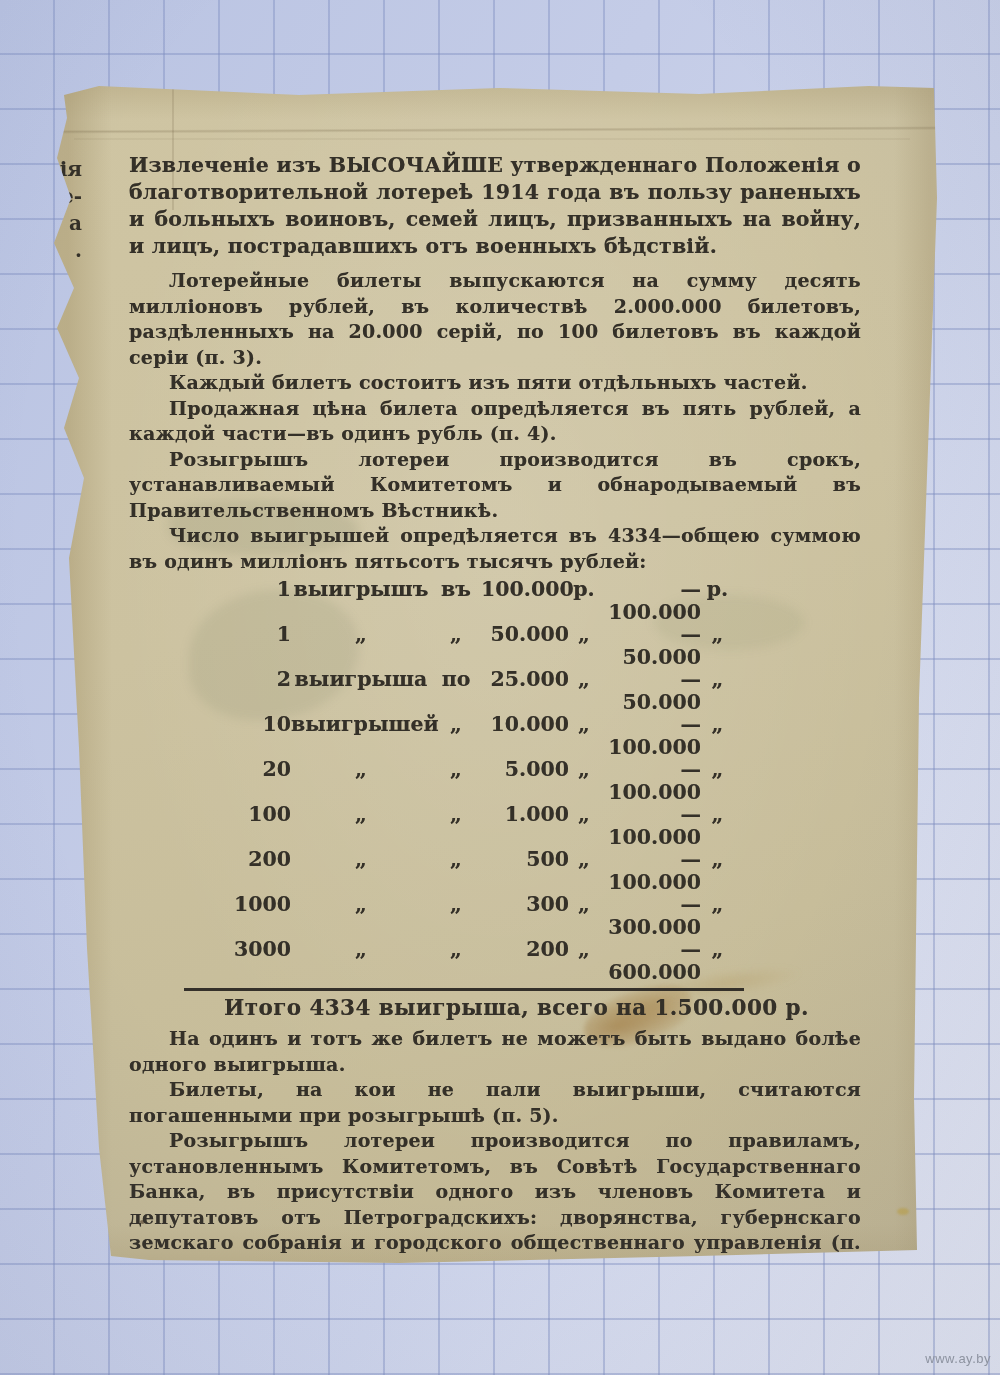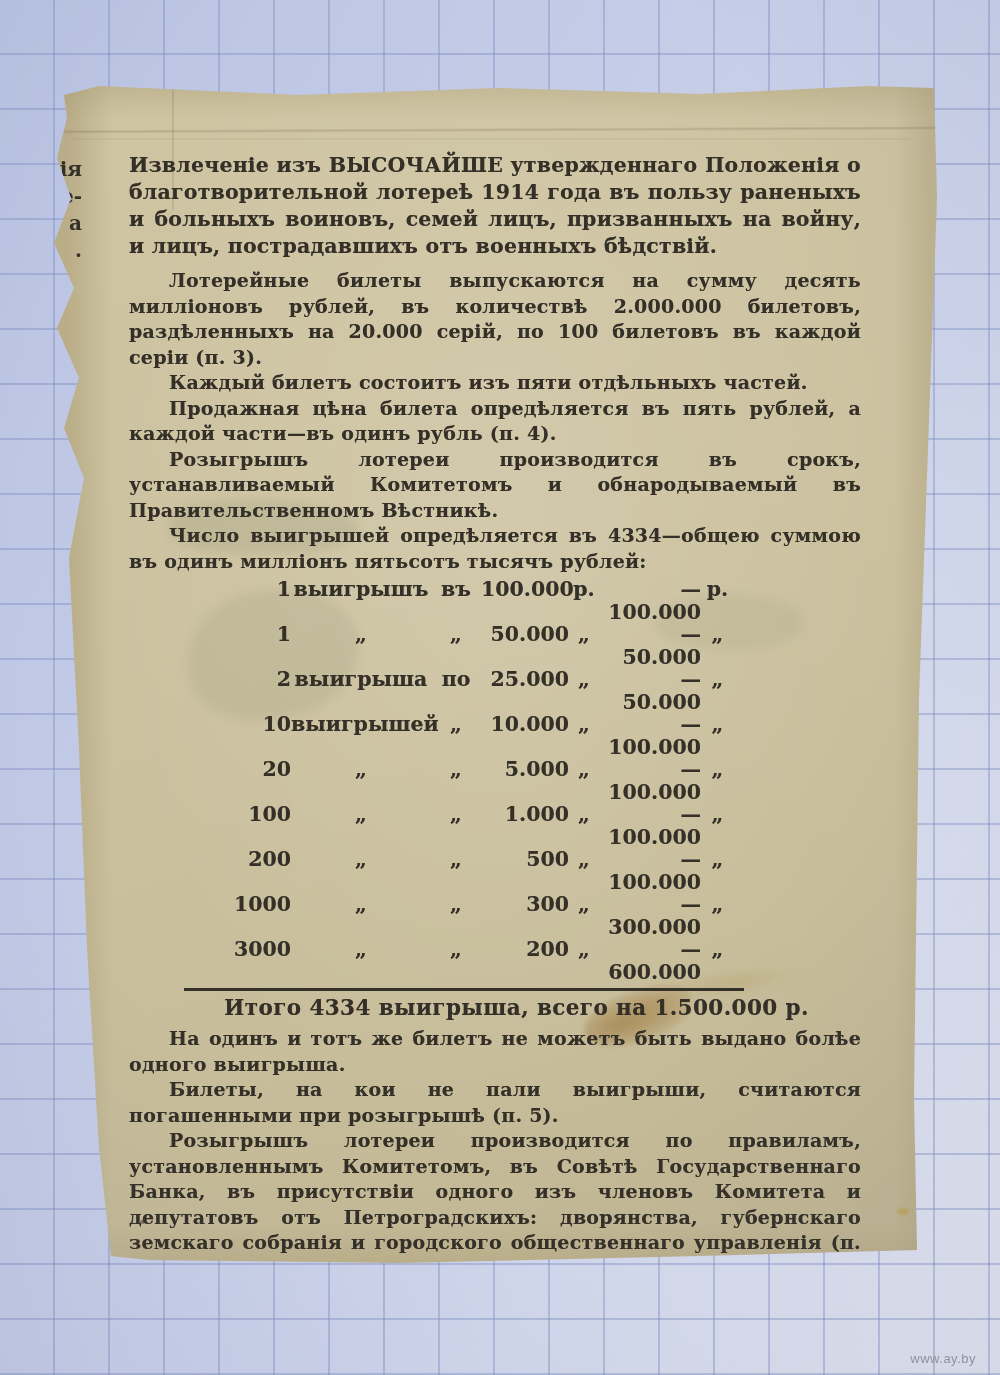--- a/index.html
+++ b/index.html
@@ -108,21 +108,21 @@
   .trow .c7{width:33px;text-align:center;}
   .total-rule{
     margin:5px 0 0 55px;width:560px;border:0;border-top:3px solid #34302a;
   }
   .total-line{
     margin:4px 0 6px 95px;font-size:21.5px;font-weight:700;letter-spacing:.4px;
     text-shadow:0 0 .5px rgba(52,48,40,.55);
   }
   
   .watermark{
-    position:absolute;right:24px;bottom:9px;
+    position:absolute;right:9px;bottom:9px;
     font-family:"Liberation Sans", sans-serif;
     font-size:13px;color:#8d93a0;letter-spacing:.5px;
   }
 </style>
 </head>
 <body>
 
 <div class="photo-bg"></div>
 
 <div class="doc">

